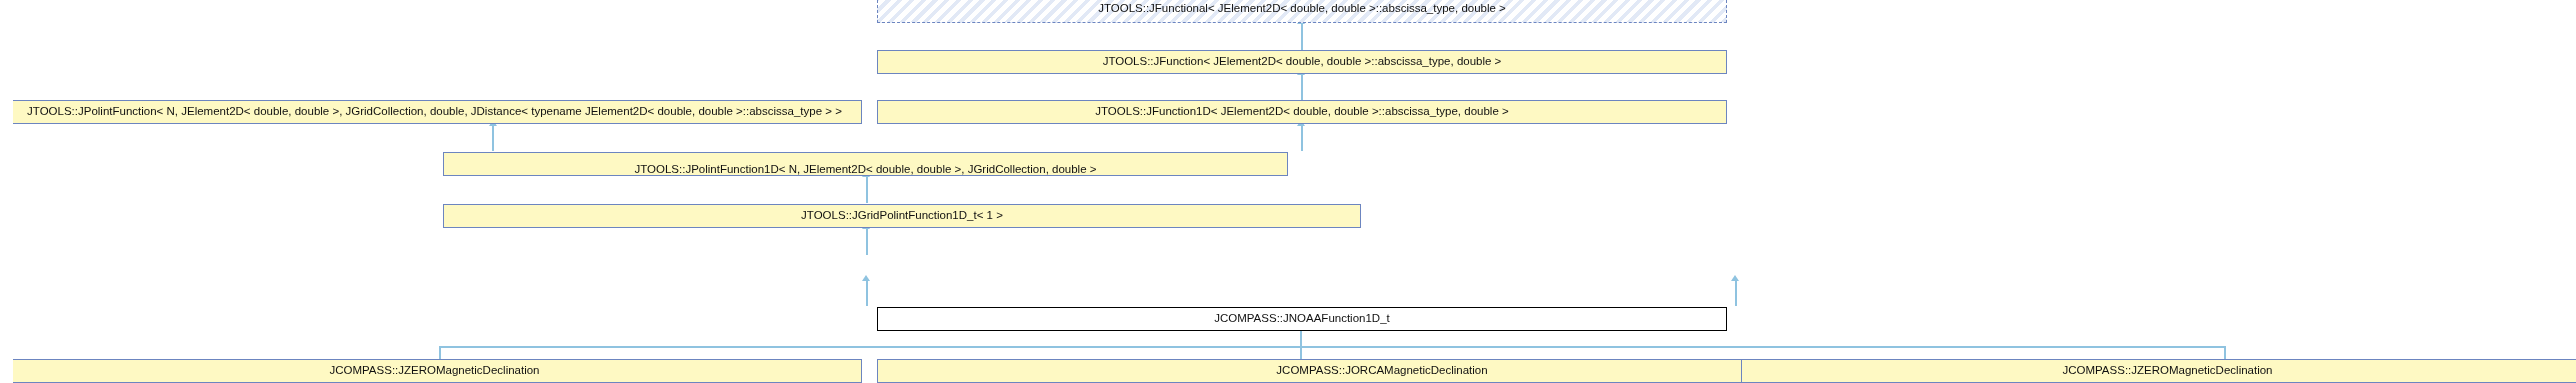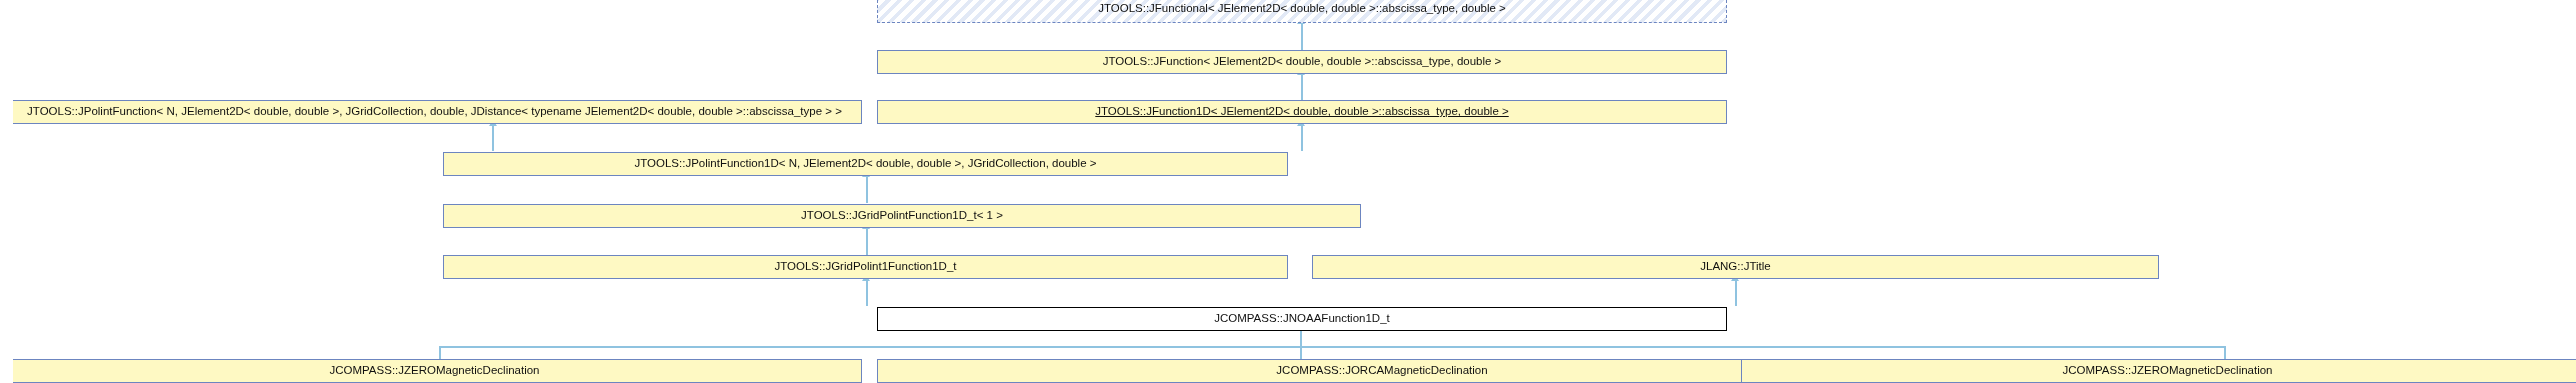--- a/index.html
+++ b/index.html
@@ -111,39 +111,33 @@
   </div>
 
   <div class="node" style="left:864px; top:50px; width:850px;">
     <span class="label">JTOOLS::JFunction&lt; JElement2D&lt; double, double &gt;::abscissa_type, double &gt;</span>
   </div>
 
   <div class="node" style="left:-5.5px; top:100px; width:854px;">
     <span class="label">JTOOLS::JPolintFunction&lt; N, JElement2D&lt; double, double &gt;, JGridCollection, double, JDistance&lt; typename JElement2D&lt; double, double &gt;::abscissa_type &gt; &gt;</span>
   </div>
 
-  <div class="node" style="left:864px; top:100px; width:850px;text-decoration:underline;">
+  <div class="node" style="left:864px; top:100px; width:850px;">
     <span class="label">JTOOLS::JFunction1D&lt; JElement2D&lt; double, double &gt;::abscissa_type, double &gt;</span>
   </div>
 
-  <div class="node" style="left:430px; top:152px; width:845px;">
+  <div class="node" style="left:430px; top:152px; width:845px;align-items:flex-end;">
     <span class="label">JTOOLS::JPolintFunction1D&lt; N, JElement2D&lt; double, double &gt;, JGridCollection, double &gt;</span>
   </div>
 
   <div class="node" style="left:430px; top:204px; width:918px;">
     <span class="label">JTOOLS::JGridPolintFunction1D_t&lt; 1 &gt;</span>
   </div>
 
-  <div class="node" style="left:430px; top:255px; width:845px;">
-    <span class="label">JTOOLS::JGridPolint1Function1D_t</span>
-  </div>
 
-  <div class="node" style="left:1299px; top:255px; width:847px;">
-    <span class="label">JLANG::JTitle</span>
-  </div>
 
   <div class="node current" style="left:864px; top:307px; width:850px;">
     <span class="label">JCOMPASS::JNOAAFunction1D_t</span>
   </div>
 
   <div class="node" style="left:-5.5px; top:359px; width:854px;">
     <span class="label">JCOMPASS::JZEROMagneticDeclination</span>
   </div>
 
   <div class="node" style="left:864px; top:359px; width:1010px;">

